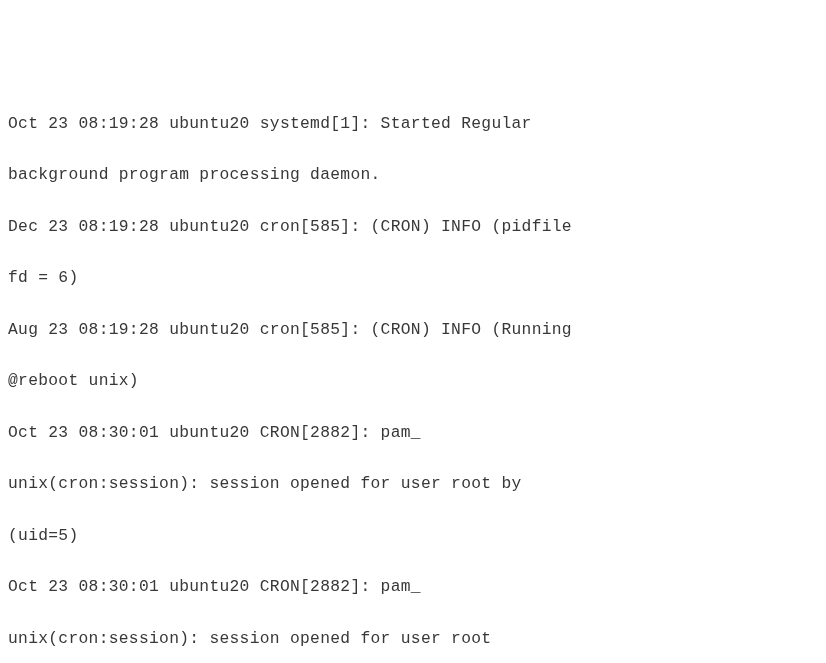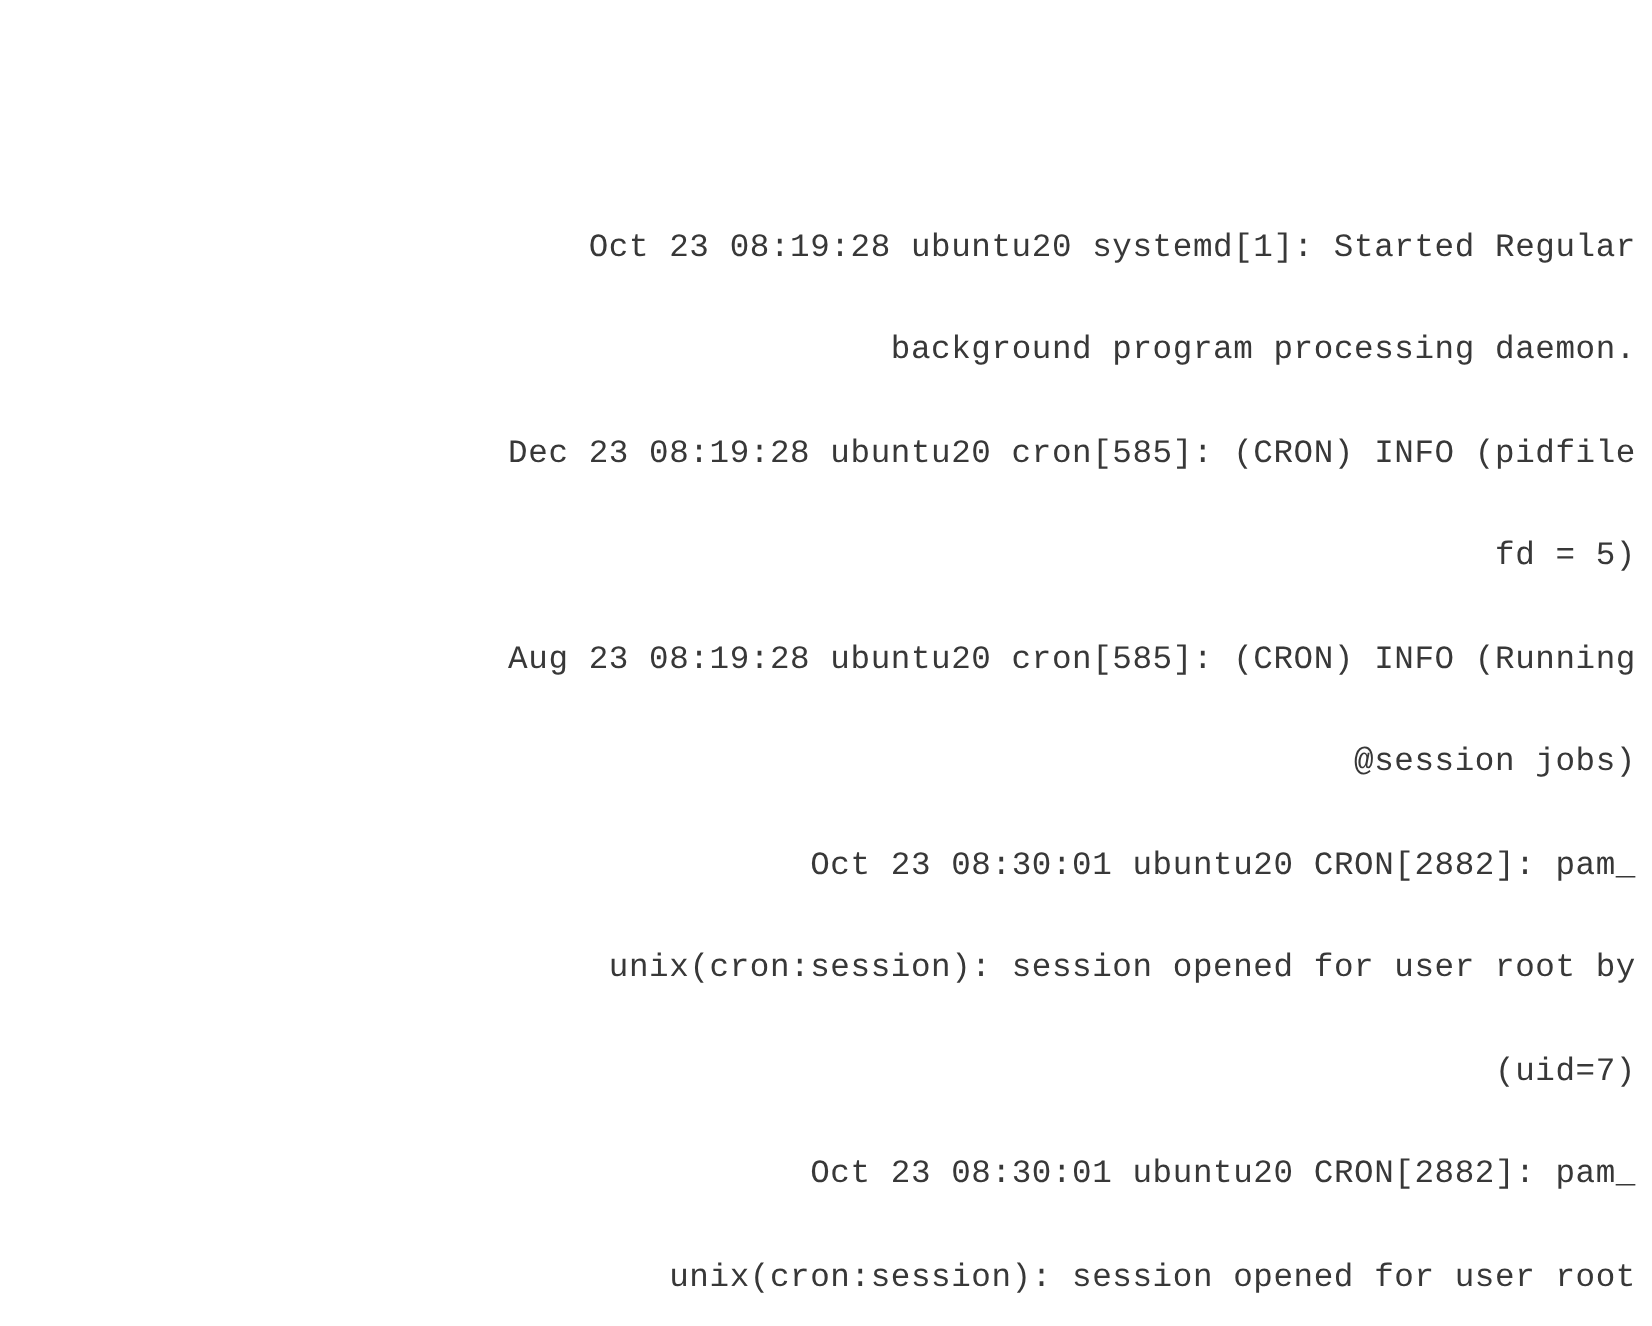--- a/index.html
+++ b/index.html
@@ -9,37 +9,36 @@
       font-family: "Courier New", Courier, monospace;
       font-size: 16.3px;
       line-height: 1.58;
       color: #383838;
       letter-spacing: 0.3px;
       white-space: pre-wrap;
       word-wrap: break-word;
     }
     .line {
       display: block;
-      text-align: right;
     }
   </style>
 </head>
 <body>
 
 
 
 <span class="line">Oct 23 08:19:28 ubuntu20 systemd[1]: Started Regular</span>
 <span class="line">background program processing daemon.</span>
 <span class="line">Dec 23 08:19:28 ubuntu20 cron[585]: (CRON) INFO (pidfile</span>
-<span class="line">fd = 5)</span>
+<span class="line">fd = 6)</span>
 <span class="line">Aug 23 08:19:28 ubuntu20 cron[585]: (CRON) INFO (Running</span>
-<span class="line">@session jobs)</span>
+<span class="line">@reboot unix)</span>
 <span class="line">Oct 23 08:30:01 ubuntu20 CRON[2882]: pam_</span>
 <span class="line">unix(cron:session): session opened for user root by</span>
-<span class="line">(uid=7)</span>
+<span class="line">(uid=5)</span>
 <span class="line">Oct 23 08:30:01 ubuntu20 CRON[2882]: pam_</span>
 <span class="line">unix(cron:session): session opened for user root</span>
 
 
 
 
 
 
 
 

